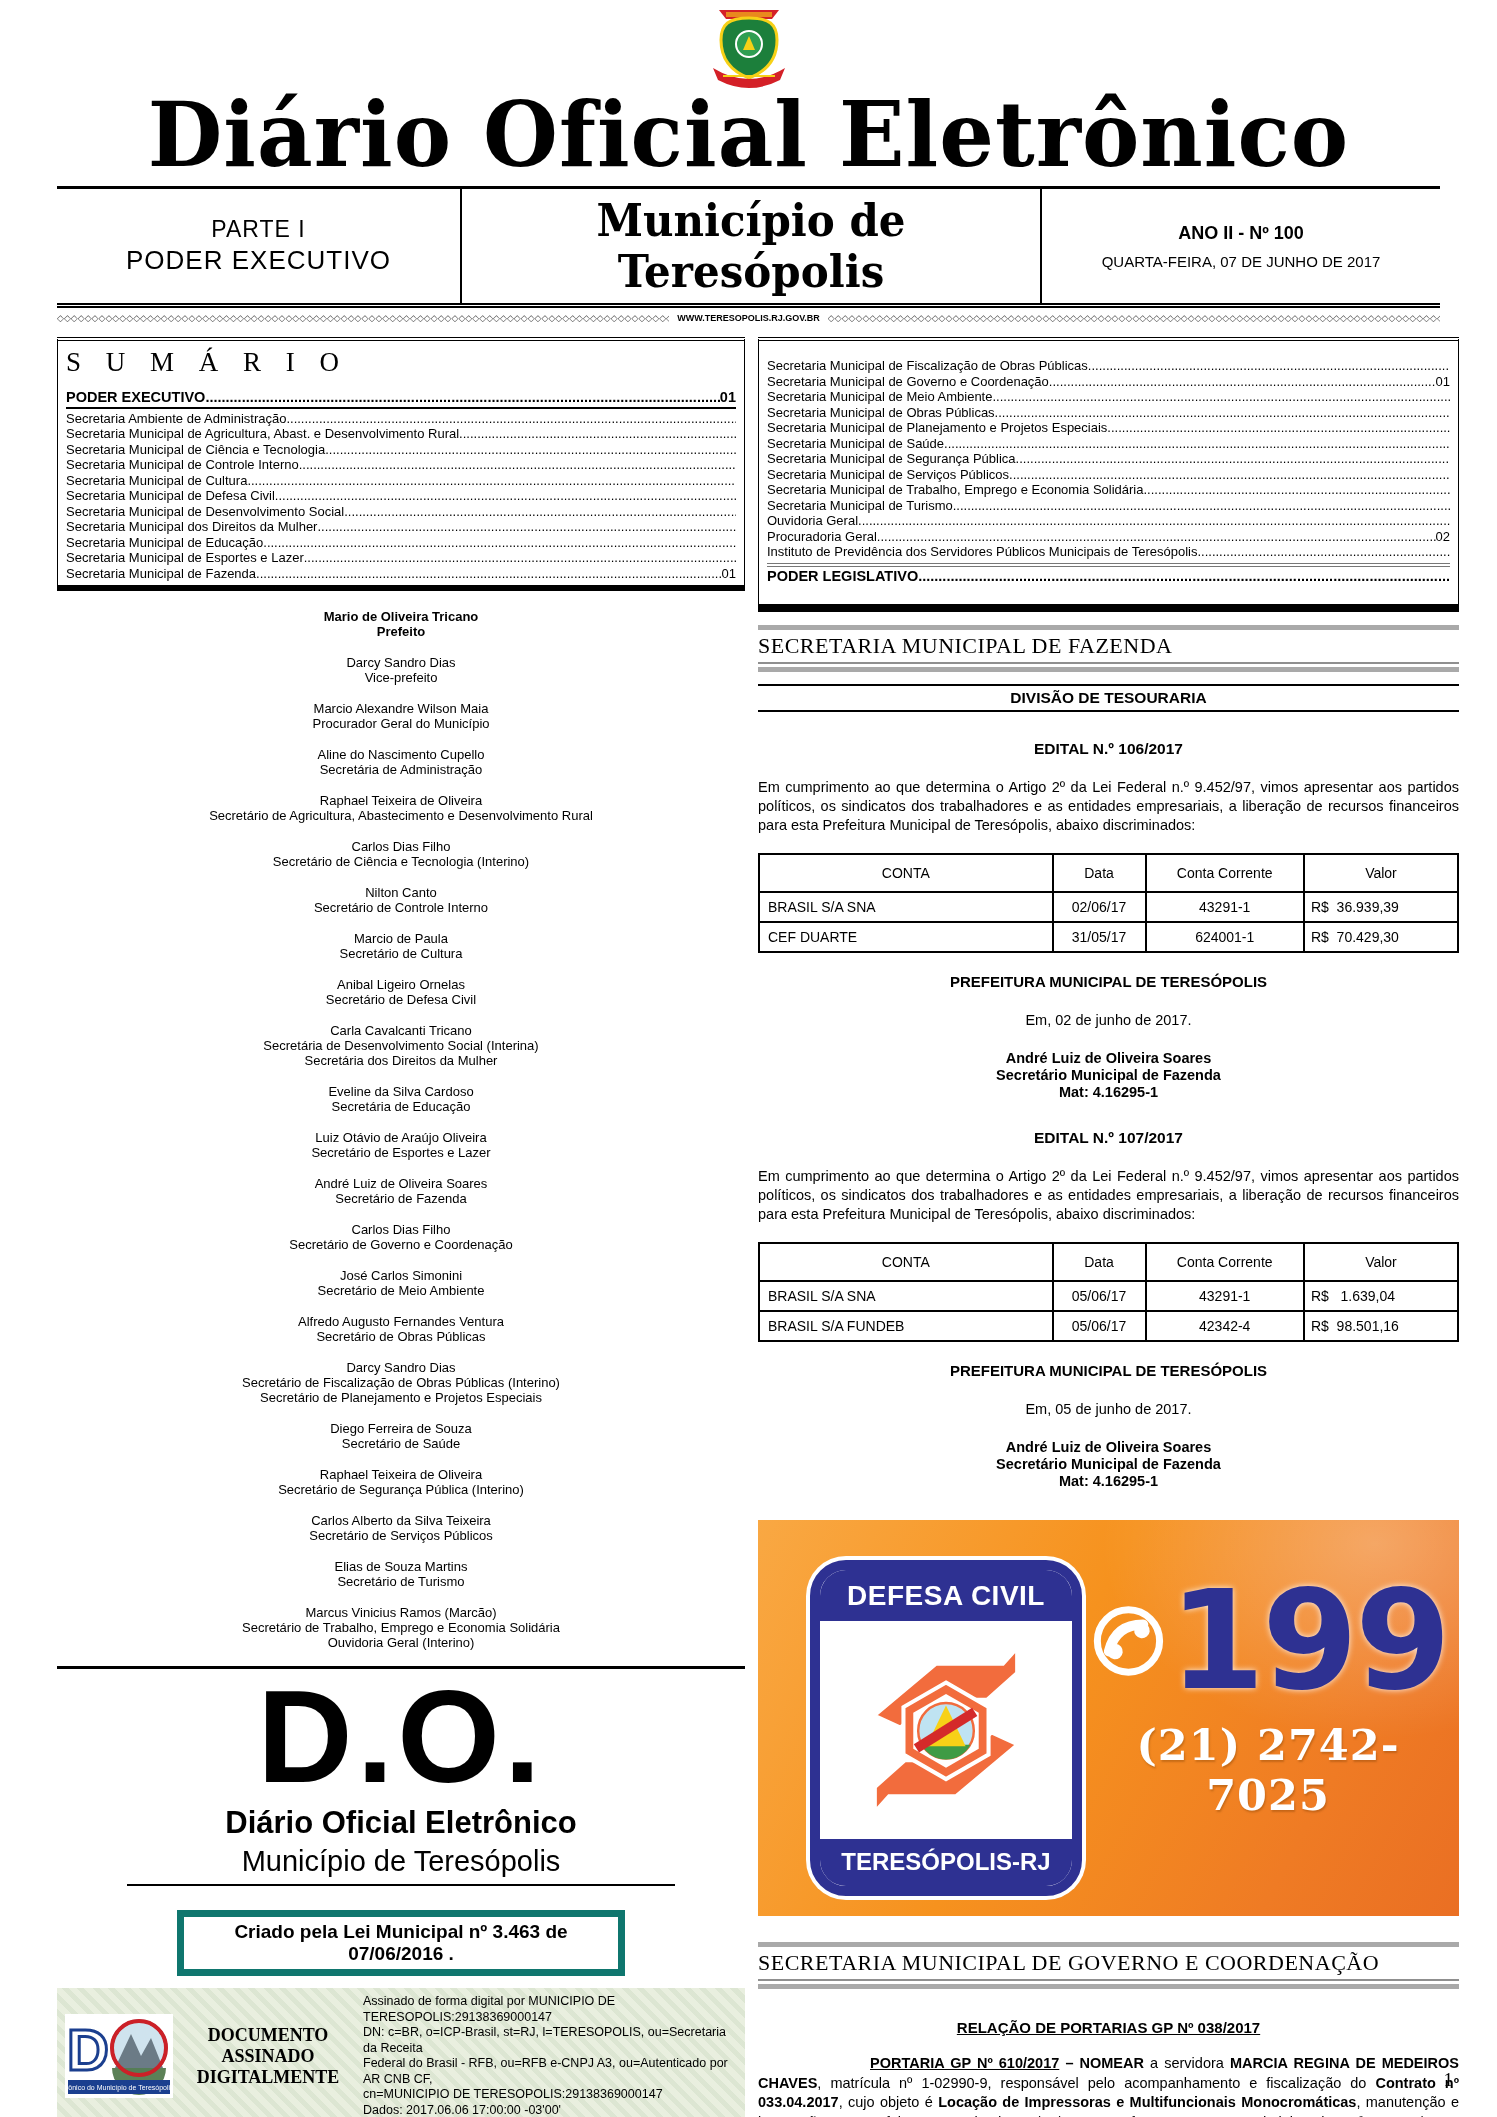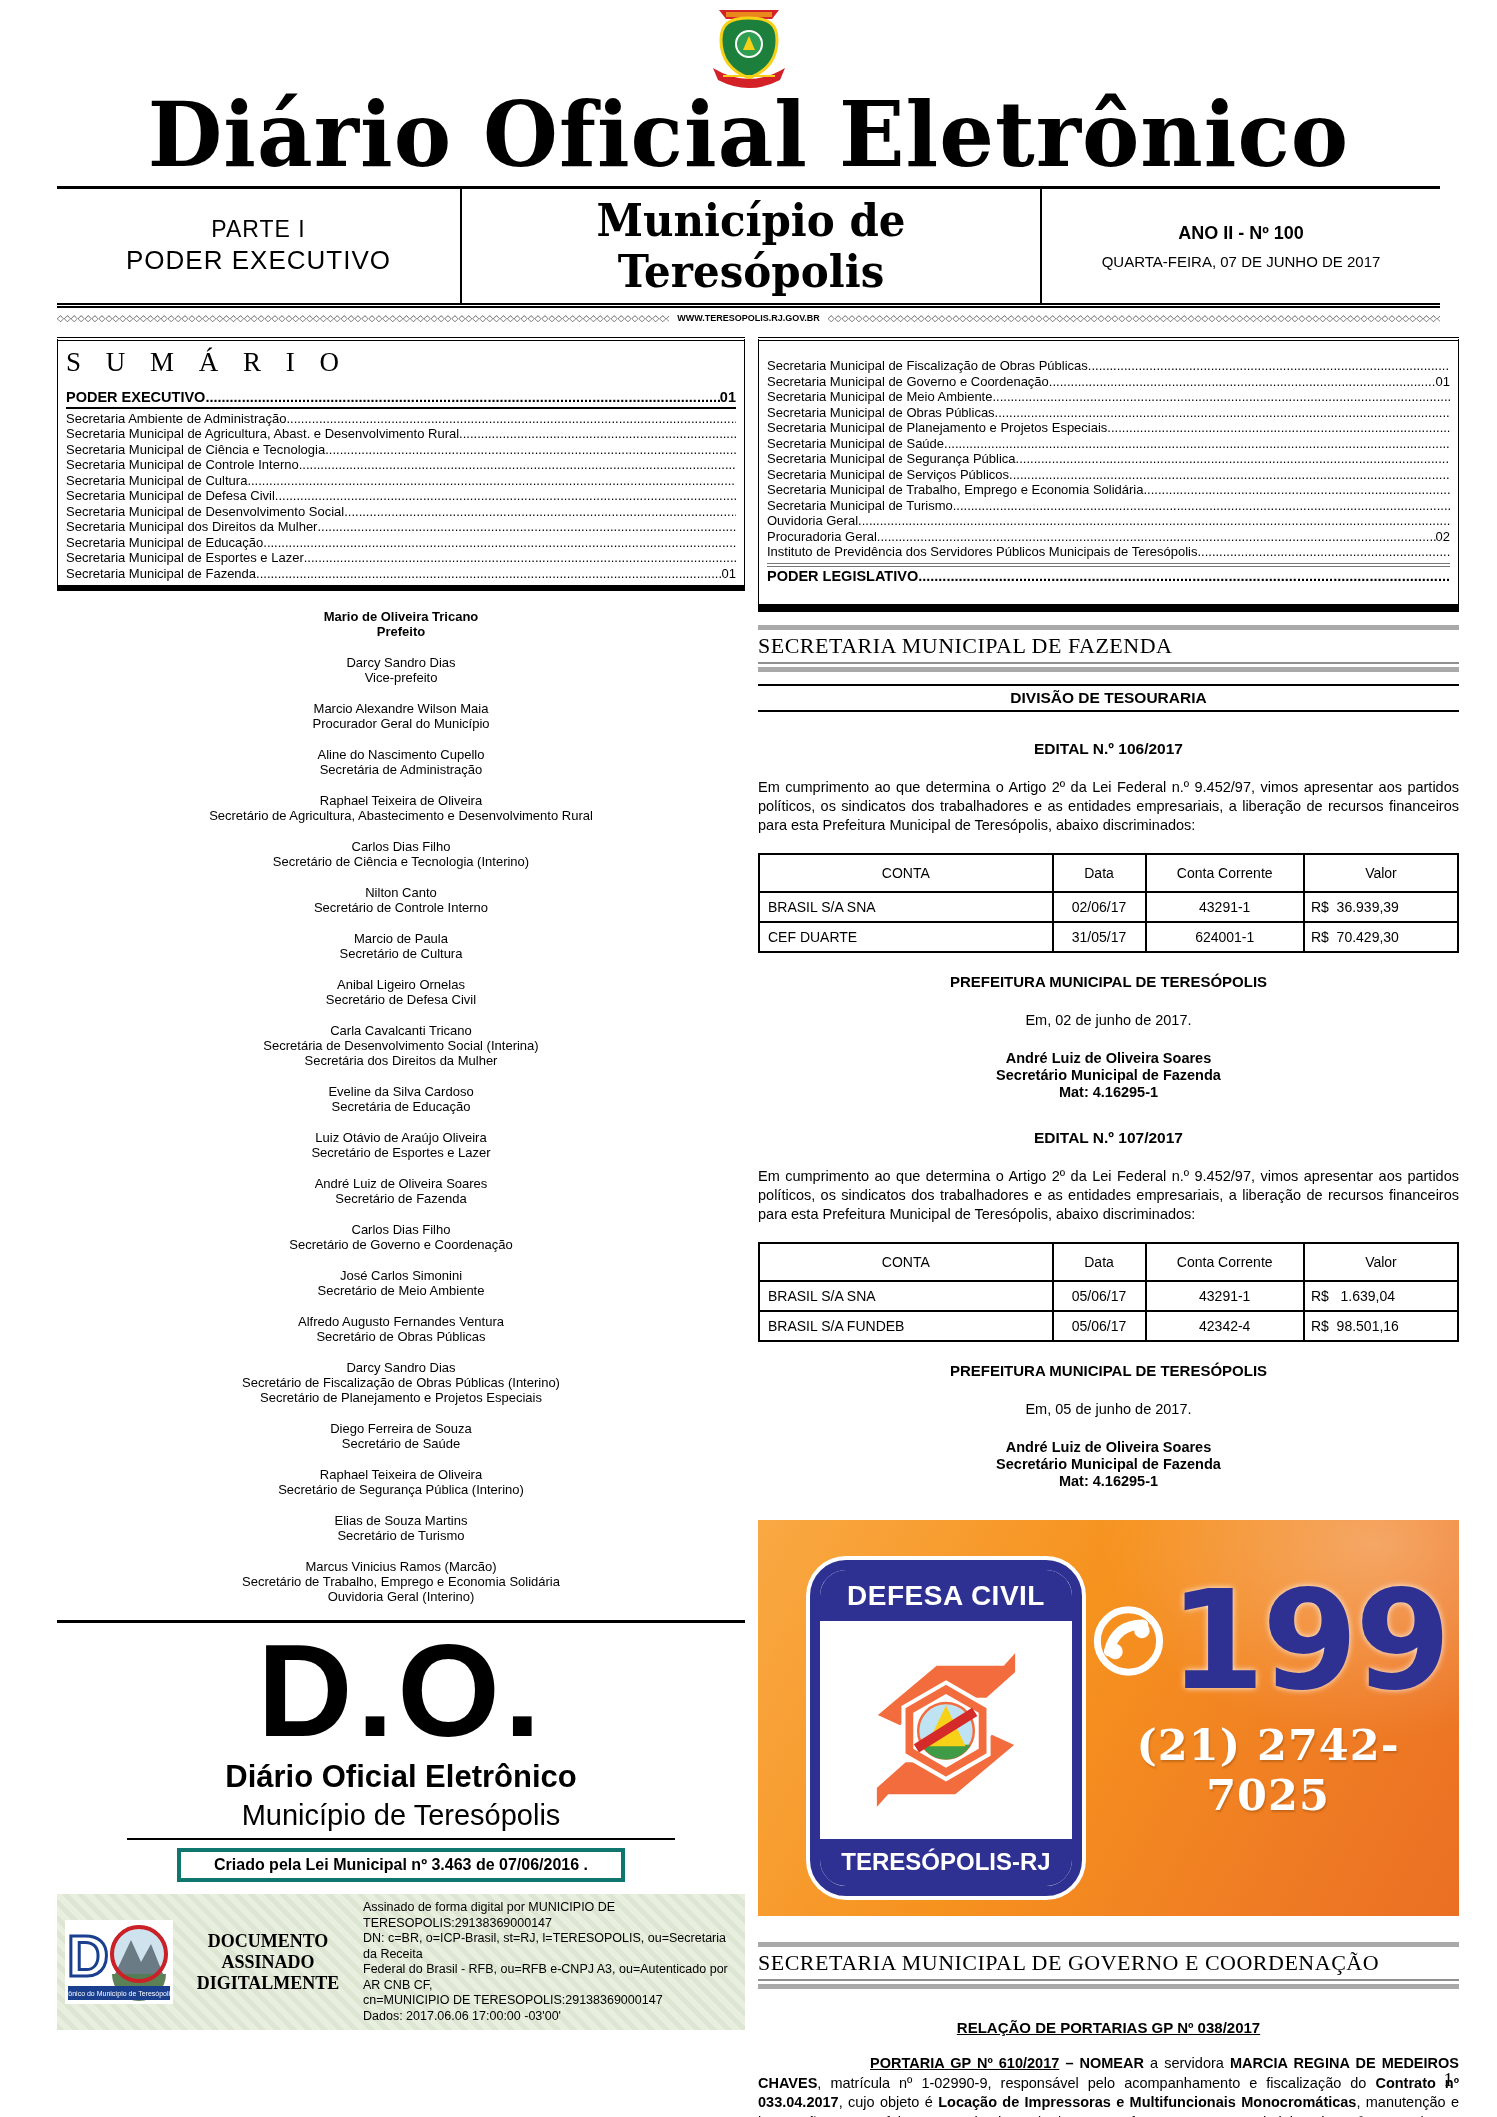--- a/index.html
+++ b/index.html
@@ -43,22 +43,22 @@
   
   #officials{margin-top:18px;text-align:center;font-size:13px;line-height:15px;}
   .official{margin-bottom:16px;}
   .official.bold{font-weight:bold;}
   
   .rule2{border:none;border-top:3px solid #000;margin:10px 0 0;}
   .do-big{font-size:132px;font-weight:bold;text-align:center;line-height:1.0;letter-spacing:4px;margin-top:2px;}
   .do-l1{font-size:31px;font-weight:bold;text-align:center;margin-top:2px;}
   .do-l2{font-size:29px;text-align:center;margin-top:4px;padding-bottom:6px;
          border-bottom:2px solid #000;margin-left:70px;margin-right:70px;}
-  .created{border:4px solid #0f766e;font-weight:bold;font-size:16px;text-align:center;
-         margin:8px 120px 0;padding:4px 2px;}
+  .created{border:7px solid #0f766e;font-weight:bold;font-size:19px;text-align:center;
+         margin:24px 120px 0;padding:4px 2px;}
   
   .sig{display:flex;align-items:center;gap:10px;margin-top:12px;padding:6px 8px;
        background:#e9efdf;
        background-image:repeating-linear-gradient(45deg,rgba(110,150,100,0.10) 0 5px,rgba(0,0,0,0) 5px 11px);}
   .sig-label{width:170px;text-align:center;font-family:"Liberation Serif",serif;
        font-weight:bold;font-size:18px;line-height:21px;}
   .sig-text{flex:1;font-size:12.5px;line-height:15.5px;}
   
   .graybar{height:5px;background:#a9a9a9;}
   .section-serif{font-family:"Liberation Serif",serif;font-size:22px;font-weight:normal;
@@ -282,20 +282,24 @@
             <div class="off-role">Secretário de Fiscalização de Obras Públicas (Interino)</div>
             <div class="off-role">Secretário de Planejamento e Projetos Especiais</div>
           </div>
           <div class="official">
             <div class="off-name">Diego Ferreira de Souza</div>
             <div class="off-role">Secretário de Saúde</div>
           </div>
           <div class="official">
             <div class="off-name">Raphael Teixeira de Oliveira</div>
             <div class="off-role">Secretário de Segurança Pública (Interino)</div>
+          </div>
+          <div class="official">
+            <div class="off-name">Carlos Alberto da Silva Teixeira</div>
+            <div class="off-role">Secretário de Serviços Públicos</div>
           </div>
           <div class="official">
             <div class="off-name">Elias de Souza Martins</div>
             <div class="off-role">Secretário de Turismo</div>
           </div>
           <div class="official">
             <div class="off-name">Marcus Vinicius Ramos (Marcão)</div>
             <div class="off-role">Secretário de Trabalho, Emprego e Economia Solidária</div>
             <div class="off-role">Ouvidoria Geral (Interino)</div>
           </div>

